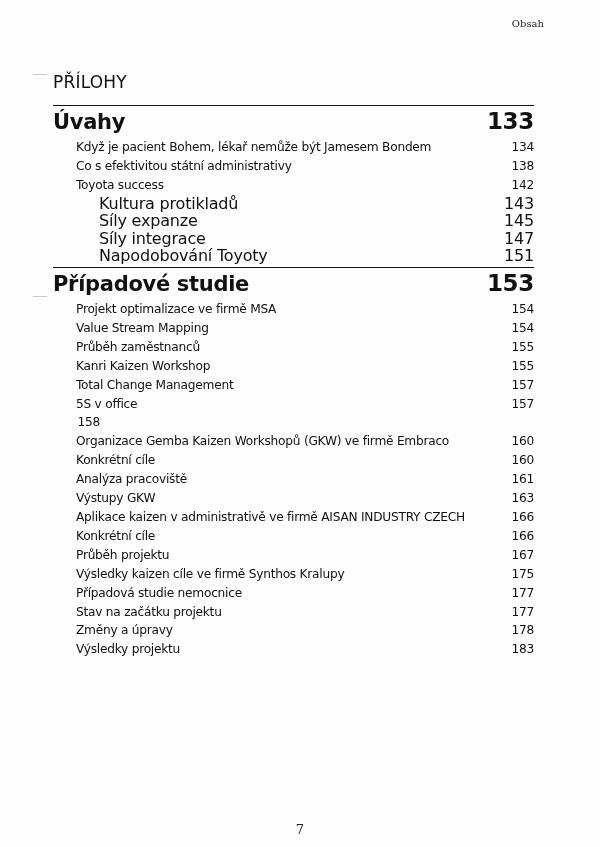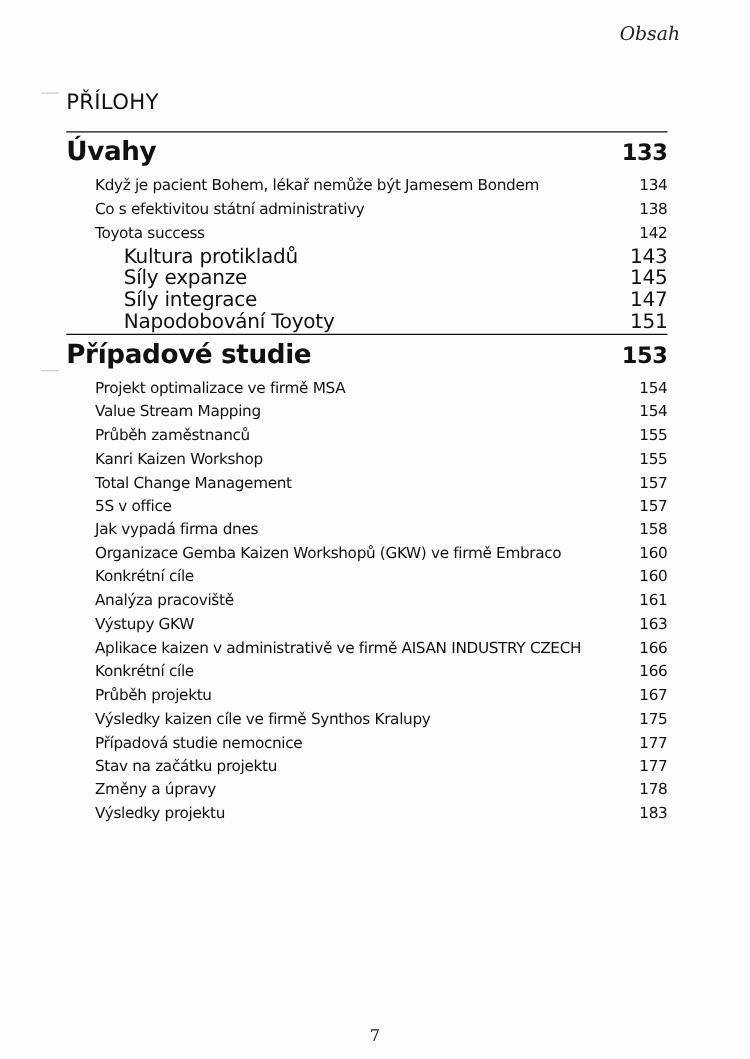--- a/index.html
+++ b/index.html
@@ -2,33 +2,33 @@
 <html><head>
 <meta charset="utf-8">
 <style>
   html, body { margin: 0; padding: 0; }
   body {
     width: 600px; height: 847px; background: #fdfdfd; position: relative; overflow: hidden;
     font-family: "DejaVu Sans", "Liberation Sans", sans-serif; color: #111;
   }
   .running-head {
     position: absolute; top: 18px; right: 56px;
-    font-family: "DejaVu Serif", "Liberation Serif", serif; font-style: italic; font-size: 15px; color: #222;
+    font-family: "DejaVu Serif", "Liberation Serif", serif; font-size: 10px; color: #222;
   }
   .appendix-title {
     position: absolute; top: 72px; left: 53px; font-size: 17px; font-weight: normal; letter-spacing: 0.2px; color: #111;
   }
   .margin-tick { position: absolute; left: 33px; width: 14px; height: 1px; background: #ccc; }
   .section { position: absolute; left: 53px; width: 481px; }
   .section-rule { height: 0; border-top: 1.6px solid #111; }
   .section-head {
     display: flex; justify-content: space-between; align-items: baseline;
     font-weight: bold; font-size: 21px; line-height: 26px; margin-top: 2px; letter-spacing: -0.3px;
   }
-  .section-head .num { font-size: 18px; }
+  .section-head .num { font-size: 23px; }
   .entries { margin-top: 3px; }
   .entry {
     display: flex; justify-content: space-between; align-items: baseline;
     padding-left: 23px; font-weight: normal; font-size: 12.2px; line-height: 18.9px; letter-spacing: -0.25px;
   }
   .entry.sub {
     padding-left: 46px; font-weight: normal; font-size: 16px; line-height: 17.4px; letter-spacing: -0.2px;
   }
   .entry .num { min-width: 24px; text-align: right; }
   .folio {
@@ -108,21 +108,20 @@
       </div>
       <div class="entry">
         <span>Total Change Management</span>
         <span class="num">157</span>
       </div>
       <div class="entry">
         <span>5S v office</span>
         <span class="num">157</span>
       </div>
       <div class="entry">
-        <span>Jak vypadá firma dnes</span>
         <span class="num">158</span>
       </div>
       <div class="entry">
         <span>Organizace Gemba Kaizen Workshopů (GKW) ve firmě Embraco</span>
         <span class="num">160</span>
       </div>
       <div class="entry">
         <span>Konkrétní cíle</span>
         <span class="num">160</span>
       </div>

